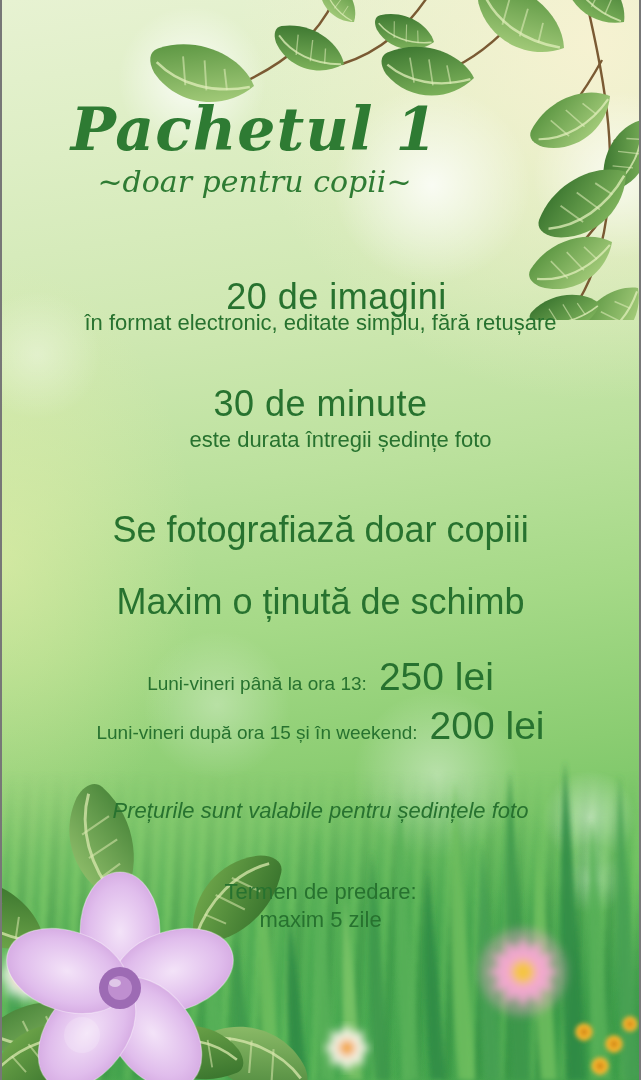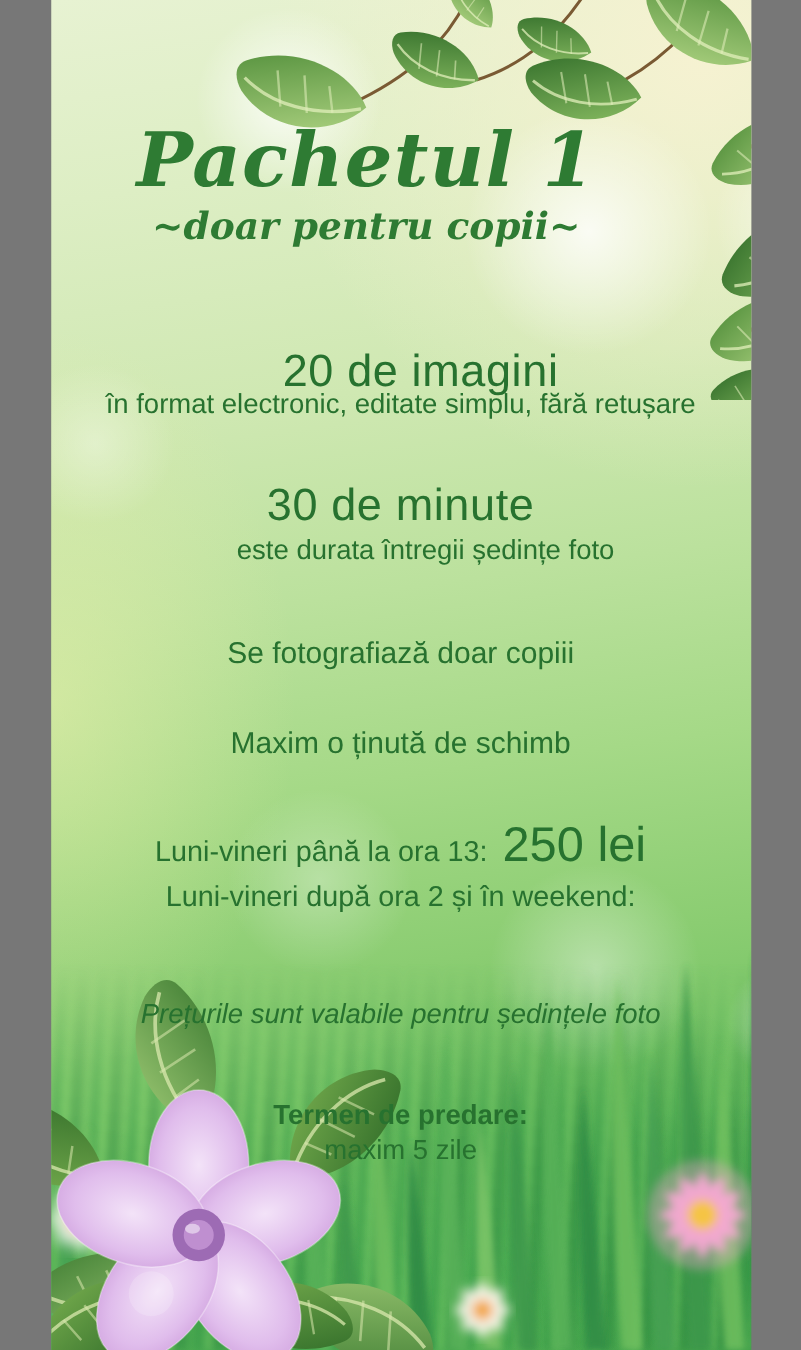--- a/index.html
+++ b/index.html
@@ -1,20 +1,20 @@
 <!DOCTYPE html>
 <html><head>
 <meta charset="utf-8">
 <style>
   * { box-sizing: border-box; margin: 0; padding: 0; }
   html,body { margin:0; padding:0; background:#777; }
   body { display:flex; justify-content:center; }
 
   .poster{
-    position:relative; width:560px; height:1080px; overflow:hidden;
+    position:relative; width:637px; height:1080px; overflow:hidden;
     font-family:"Liberation Sans","DejaVu Sans",sans-serif;
     color:#27722f;
     background:
       radial-gradient(circle at 93% 4%, rgba(247,242,210,.95) 0%, rgba(247,242,210,0) 30%),
       radial-gradient(ellipse 280px 430px at 0% 52%, rgba(233,240,170,.55), rgba(233,240,170,0) 70%),
       linear-gradient(172deg,#e7f2d2 0%,#ddeec4 14%,#cfe8b2 30%,#bbe19d 44%,#a5d987 57%,#8bcd72 70%,#6fc161 82%,#57b458 92%,#4cab50 100%);
   }
 
   .bokeh{ position:absolute; border-radius:50%; pointer-events:none; }
   .b1{ left:115px; top:5px;  width:150px; height:150px; background:radial-gradient(circle, rgba(255,255,255,.85), rgba(255,255,255,0) 70%);}
@@ -43,44 +43,44 @@
 
   svg.deco{ position:absolute; pointer-events:none; display:block; }
   .top-deco{ top:0; left:0; }
   .bottom-deco{ bottom:0; left:0; }
 
   .title-block{
     position:absolute; top:96px; left:0; width:505px; text-align:center;
     color:#2e7b33; font-family:"DejaVu Serif","Liberation Serif",serif; font-style:italic;
   }
   .title-block h1{ font-size:60px; font-weight:700; letter-spacing:1px; line-height:1.1; }
-  .subtitle{ font-size:30px; font-weight:700; margin-top:2px; }
+  .subtitle{ font-size:30px; font-weight:400; margin-top:2px; }
 
   .line{ position:absolute; left:0; width:100%; text-align:center; }
   .headline{ font-size:36px; letter-spacing:.5px; }
   .detail{ font-size:22px; }
-  .note{ font-size:24px; }
+  .note{ font-size:36px; }
 
   .images-headline{ top:276px;padding-left:32px; }
   .images-detail{ top:310px; }
   .duration-headline{ top:383px; }
   .duration-detail-1{ top:427px;padding-left:40px; }
   .duration-detail-2{ top:453px; }
   .note1{ top:509px; }
   .note2{ top:581px; }
 
   .price-row{ position:absolute; left:0; width:100%; display:flex; justify-content:center; align-items:baseline; gap:12px; }
   .price-row-1{ top:655px; }
   .price-row-2{ top:704px; }
-  .price-label{ font-size:23px; }
+  .price-label{ font-size:19px; }
   .price-value{ font-size:39px; }
 
   .validity-1{ top:798px;font-style:italic; }
   .validity-2{ top:826px; }
-  .delivery-1{ top:879px;font-weight:bold; }
+  .delivery-1{ top:879px; }
   .delivery-2{ top:907px; }
 </style>
 </head>
 <body>
 
 <div class="poster">
 
   <div class="bokeh b1"></div>
   <div class="bokeh b2"></div>
   <div class="bokeh b3"></div>
@@ -320,21 +320,22 @@
   <div class="line detail duration-detail-1">este durata întregii ședințe foto</div>
 
   <div class="line note note1">Se fotografiază doar copiii</div>
   <div class="line note note2">Maxim o ținută de schimb</div>
 
   <div class="price-row price-row-1">
     <span class="price-label">Luni-vineri până la ora 13:</span>
     <span class="price-value">250 lei</span>
   </div>
   <div class="price-row price-row-2">
-    <span class="price-label">Luni-vineri după ora 2 și în weekend: </span>
+    <span class="price-label">Luni-vineri după ora 15 și în weekend: </span>
+    <span class="price-value">200 lei</span>
   </div>
 
   <div class="line detail validity-1">Prețurile sunt valabile pentru ședințele foto</div>
 
   <div class="line detail delivery-1">Termen de predare:</div>
   <div class="line detail delivery-2">maxim 5 zile</div>
 
 </div>
 
 </body></html>

